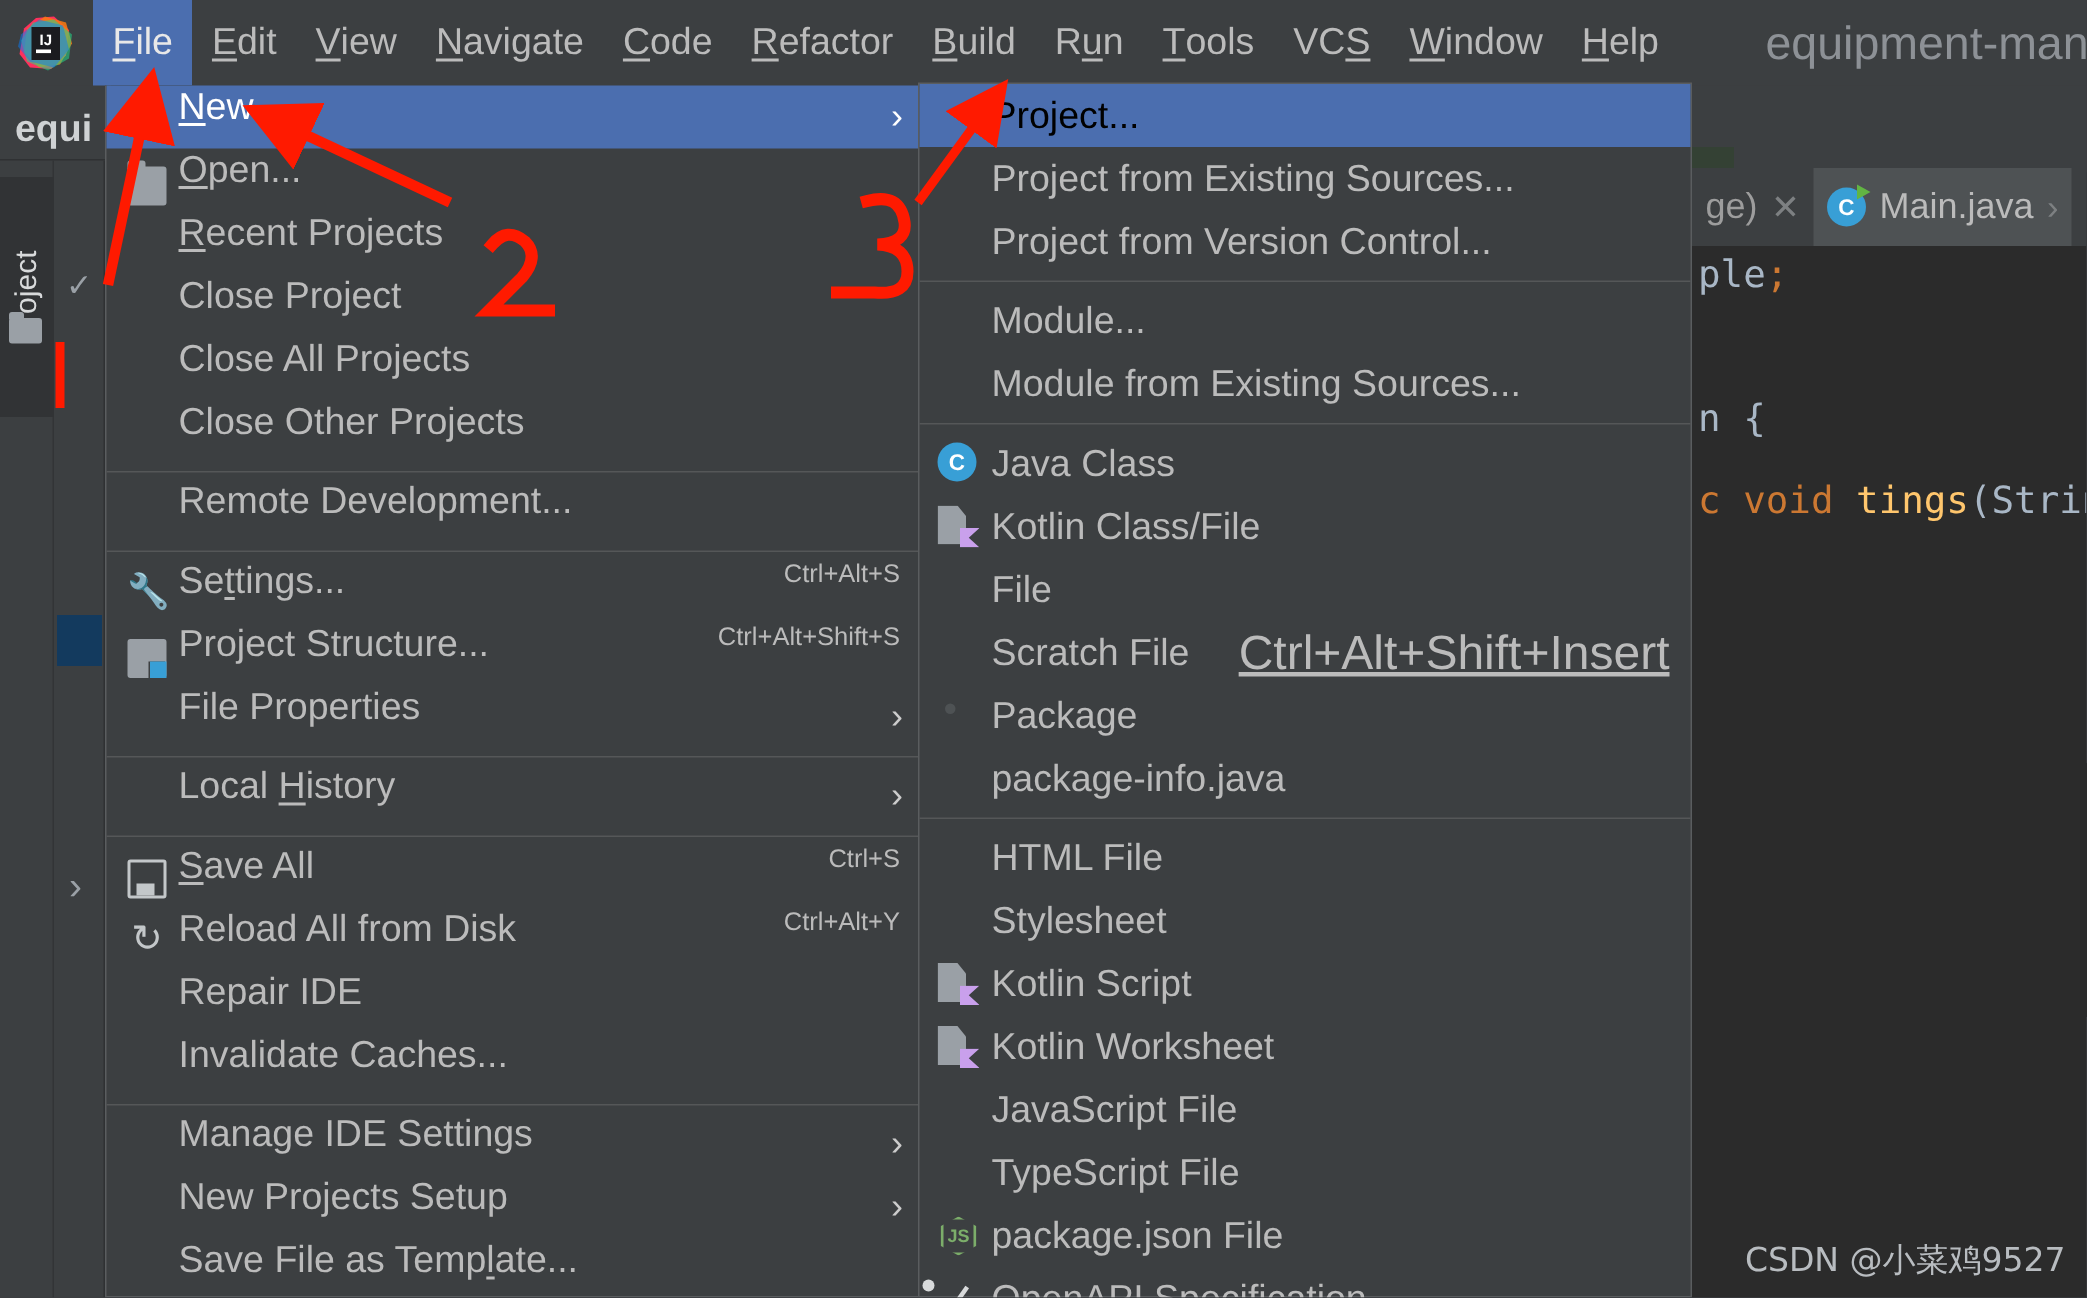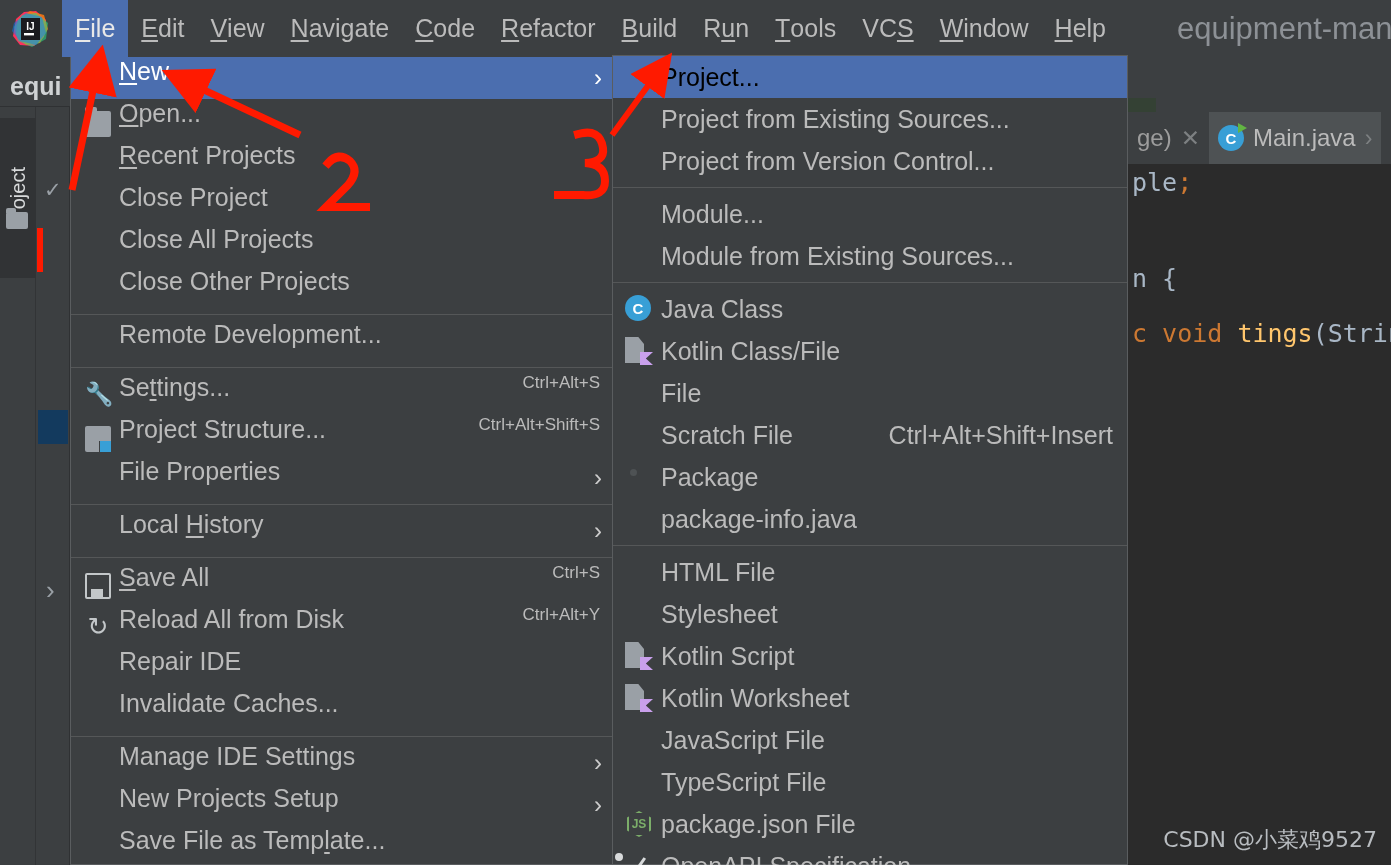--- a/index.html
+++ b/index.html
@@ -244,21 +244,21 @@
     color: #bbbbbb; font-size: 25px;
     padding-left: 48px; padding-right: 14px;
     white-space: nowrap;
   }
   .si.hl { background: #4b6eaf; color: #000000; }
   .si .si-icon {
     position: absolute; left: 12px; top: 50%;
     transform: translateY(-50%);
     width: 28px; height: 28px;
   }
-  .si .accel { margin-left: auto; color: #bbbbbb; font-size: 25px; }
+  .si .accel { margin-left: auto; color: #bbbbbb; font-size: 32px; text-decoration: underline; }
 
   
   .doc {
     width: 22px; height: 26px;
     background: #9aa0a6;
     position: relative;
     clip-path: polygon(0 0, 68% 0, 100% 26%, 100% 100%, 0 100%);
   }
   .badge {
     position: absolute; left: -2px; bottom: -2px;

